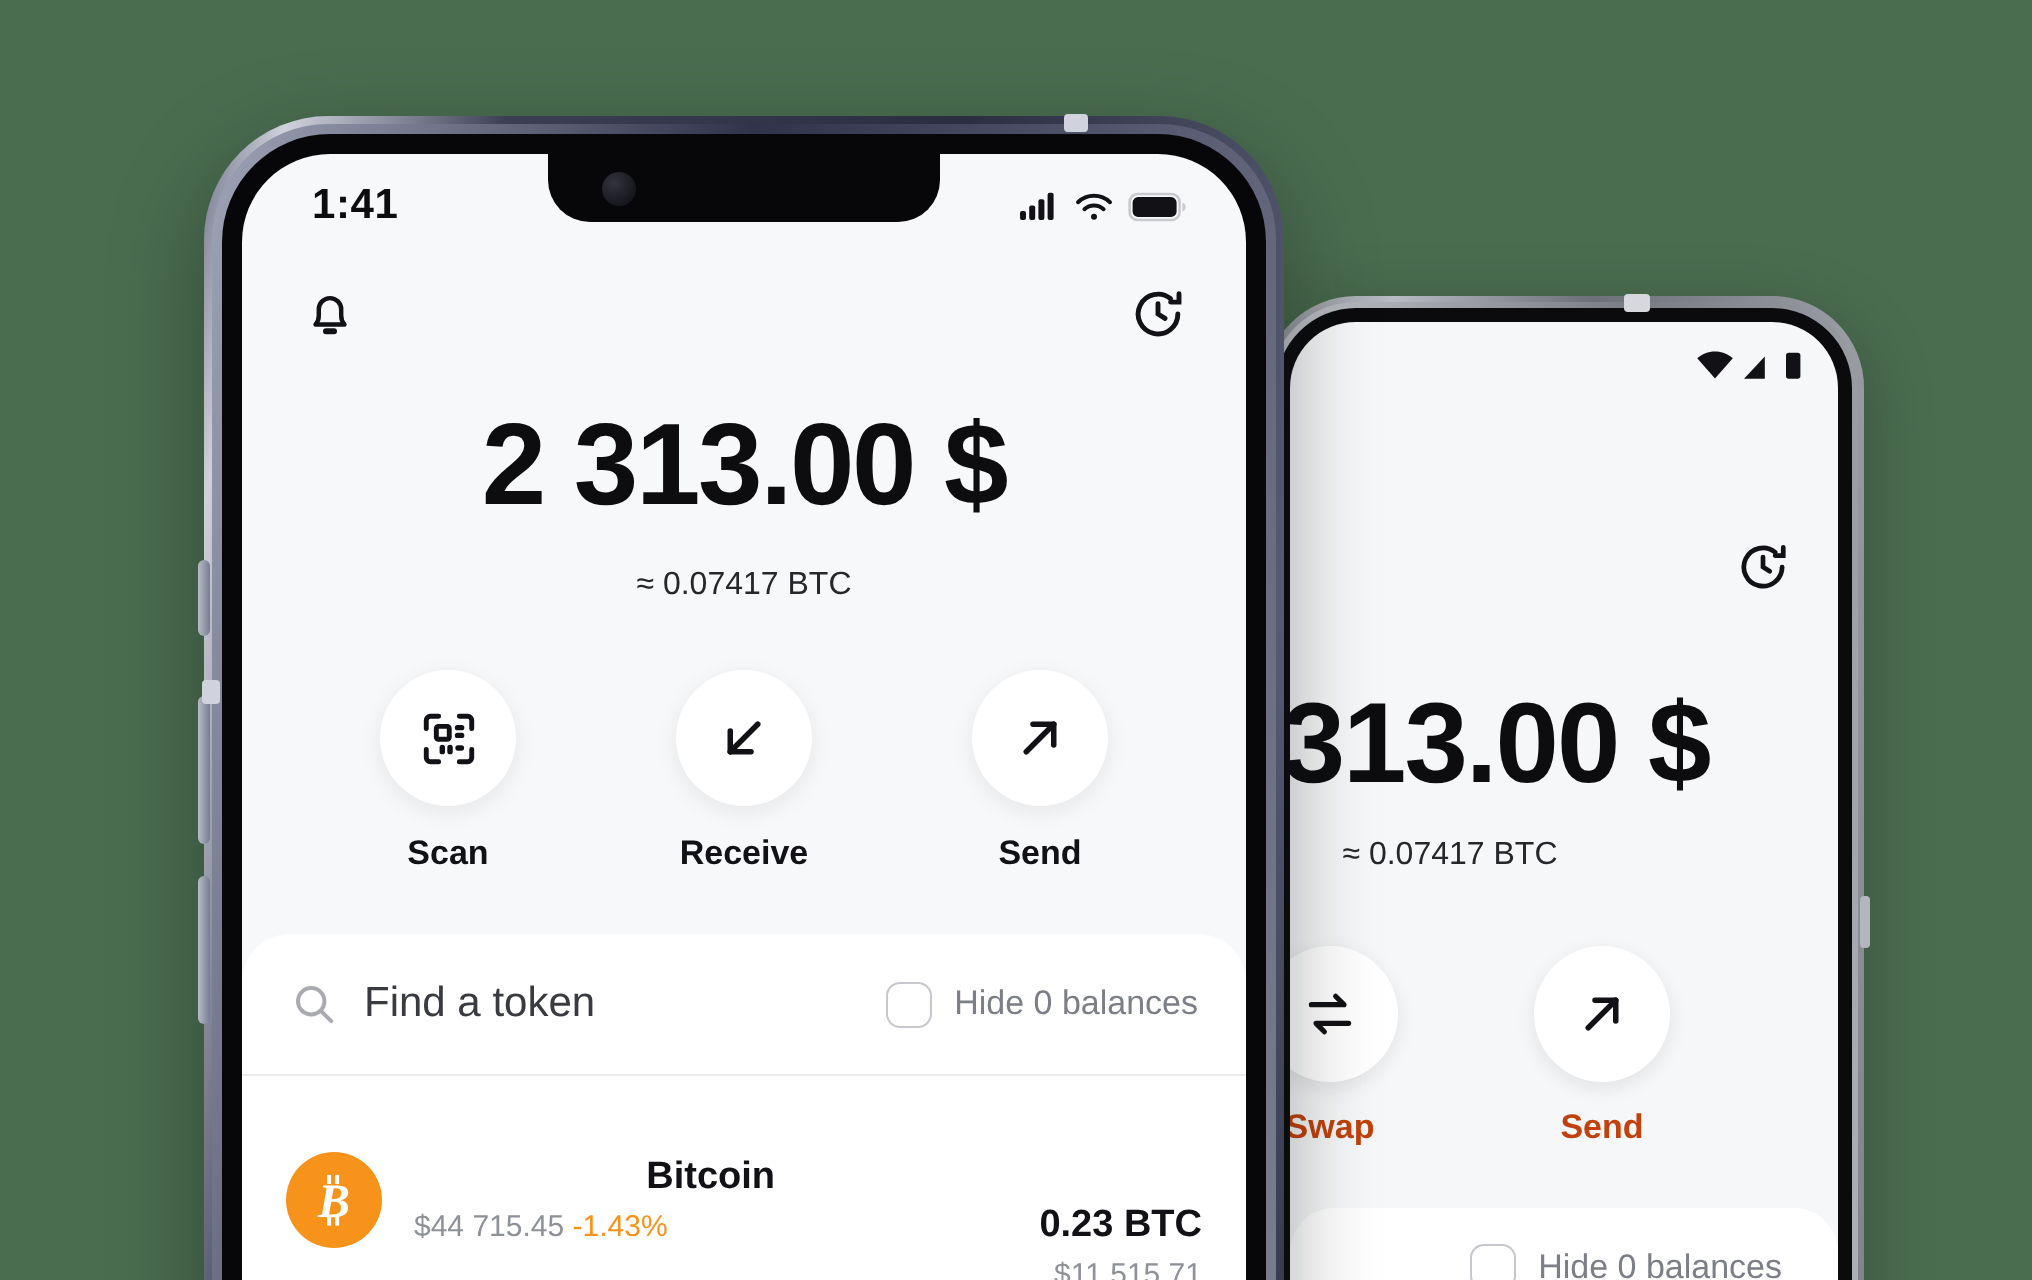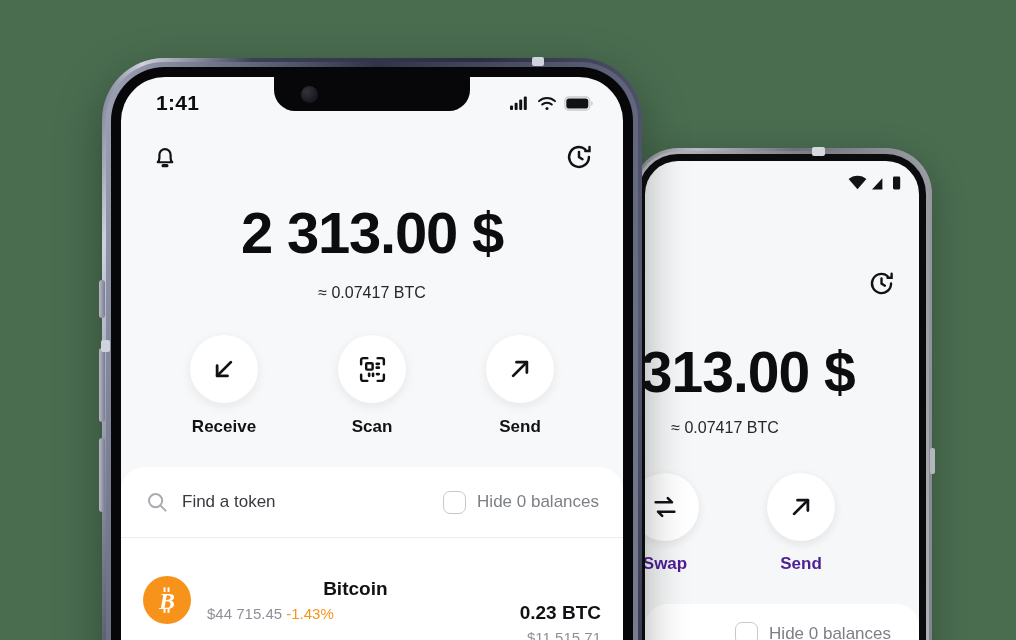--- a/index.html
+++ b/index.html
@@ -130,21 +130,21 @@
   .a-act { width: 78px; text-align: center; }
   .a-circle {
     width: 68px; height: 68px;
     border-radius: 50%;
     background: #ffffff;
     box-shadow: 0 3px 10px rgba(22,26,30,0.09);
     display: flex; align-items: center; justify-content: center;
     margin: 0 auto 13px;
   }
   .a-act-label {
-    font-size: 17px; font-weight: 700; color: #4c1d95;
+    font-size: 17px; font-weight: 700; color: #c2410c;
   }
   .a-card {
     position: absolute;
     left: 0; right: 0;
     top: 443px;
     bottom: 0;
     background: #ffffff;
     border-radius: 22px 22px 0 0;
   }
   .a-card-row {
@@ -347,21 +347,21 @@
   .i-search {
     display: flex;
     align-items: center;
     gap: 13px;
     flex: 1;
   }
   .i-search-input {
     border: none;
     outline: none;
     font-family: "Liberation Sans", sans-serif;
-    font-size: 17px;
+    font-size: 21px;
     color: #34353a;
     background: transparent;
     width: 100%;
   }
   .i-search-input::placeholder { color: #3a3b40; }
   .i-hide {
     display: flex;
     align-items: center;
     gap: 11px;
     cursor: pointer;
@@ -545,43 +545,43 @@
         </span>
       </div>
 
       <div class="i-balance">2 313.00 $</div>
       <div class="i-sub">≈ 0.07417 BTC</div>
 
       <div class="i-actions">
         <div class="i-act">
           <div class="i-circle">
             <span>
-              <svg width="30" height="30" viewBox="0 0 24 24" fill="none" stroke="#121216" stroke-width="2.2" stroke-linecap="round" stroke-linejoin="round">
-                <path d="M17.5 6.5 6.5 17.5"></path>
-                <path d="M6.5 9.2v8.3h8.3"></path>
-              </svg>
-            </span>
-          </div>
-          <div class="i-act-label">Receive</div>
-        </div>
-
-        <div class="i-act">
-          <div class="i-circle">
-            <span>
               <svg width="31" height="31" viewBox="0 0 24 24" fill="none" stroke="#121216" stroke-width="1.9" stroke-linecap="round" stroke-linejoin="round">
                 <path d="M3.2 8V4.8A1.6 1.6 0 0 1 4.8 3.2H8"></path>
                 <path d="M16 3.2h3.2a1.6 1.6 0 0 1 1.6 1.6V8"></path>
                 <path d="M20.8 16v3.2a1.6 1.6 0 0 1-1.6 1.6H16"></path>
                 <path d="M8 20.8H4.8a1.6 1.6 0 0 1-1.6-1.6V16"></path>
                 <rect x="7.1" y="7.1" width="5" height="5" rx="0.8"></rect>
                 <path d="M15.3 7.6h1.6M15.3 10.6h1.6M12.4 15.3v1.6M9.4 15.3v1.6M15.5 15.5h1.3M15.5 15.5h1.3" stroke-width="2.1"></path>
               </svg>
             </span>
           </div>
           <div class="i-act-label">Scan</div>
+        </div>
+
+        <div class="i-act">
+          <div class="i-circle">
+            <span>
+              <svg width="30" height="30" viewBox="0 0 24 24" fill="none" stroke="#121216" stroke-width="2.2" stroke-linecap="round" stroke-linejoin="round">
+                <path d="M17.5 6.5 6.5 17.5"></path>
+                <path d="M6.5 9.2v8.3h8.3"></path>
+              </svg>
+            </span>
+          </div>
+          <div class="i-act-label">Receive</div>
         </div>
 
         <div class="i-act">
           <div class="i-circle">
             <span>
               <svg width="30" height="30" viewBox="0 0 24 24" fill="none" stroke="#121216" stroke-width="2.2" stroke-linecap="round" stroke-linejoin="round">
                 <path d="M6.5 17.5 17.5 6.5"></path>
                 <path d="M9.2 6.5h8.3v8.3"></path>
               </svg>
             </span>

